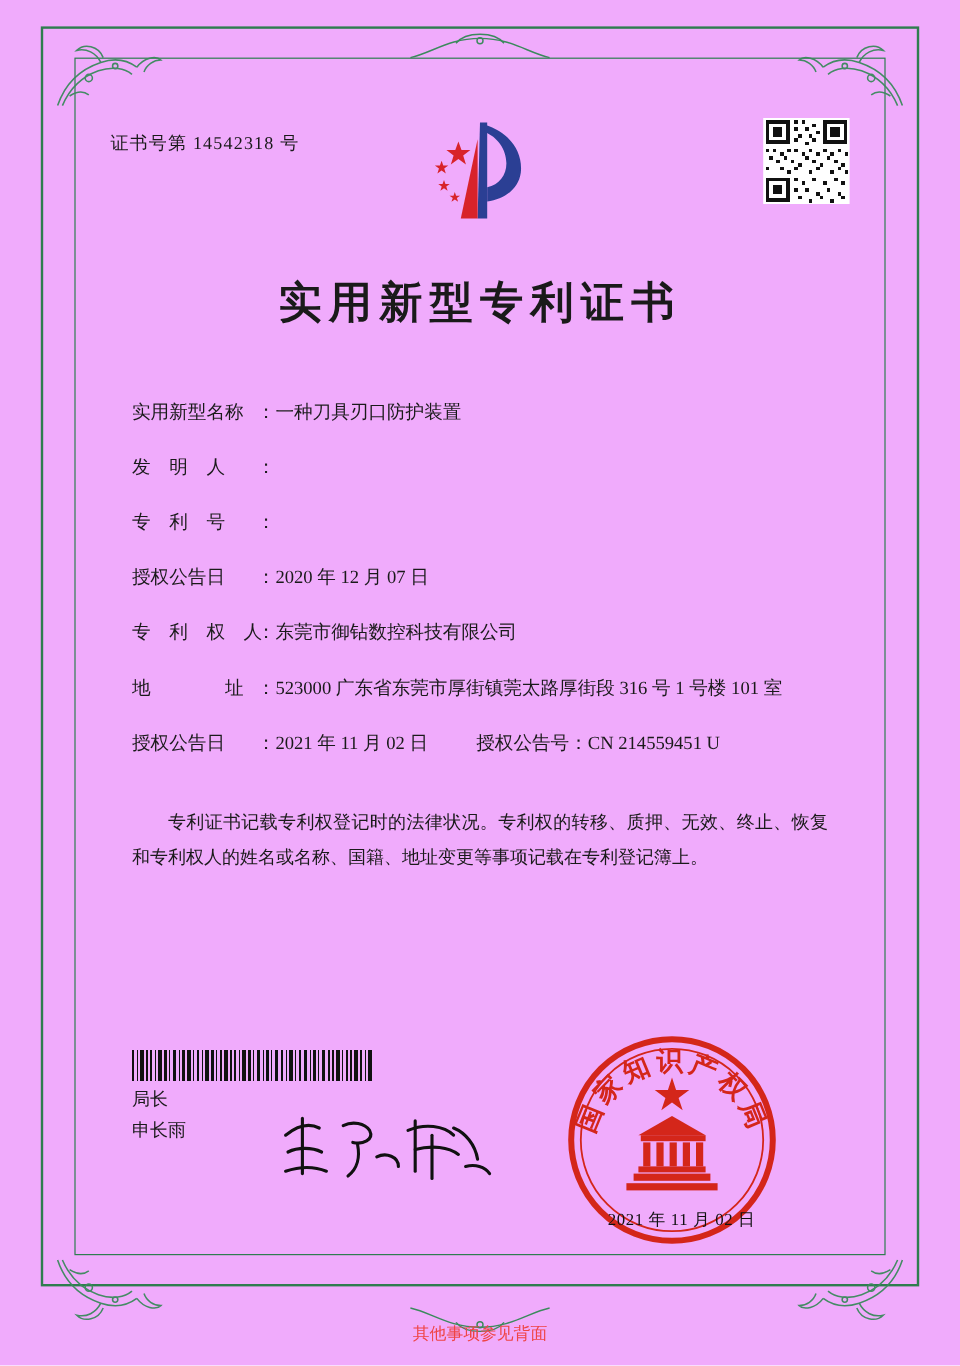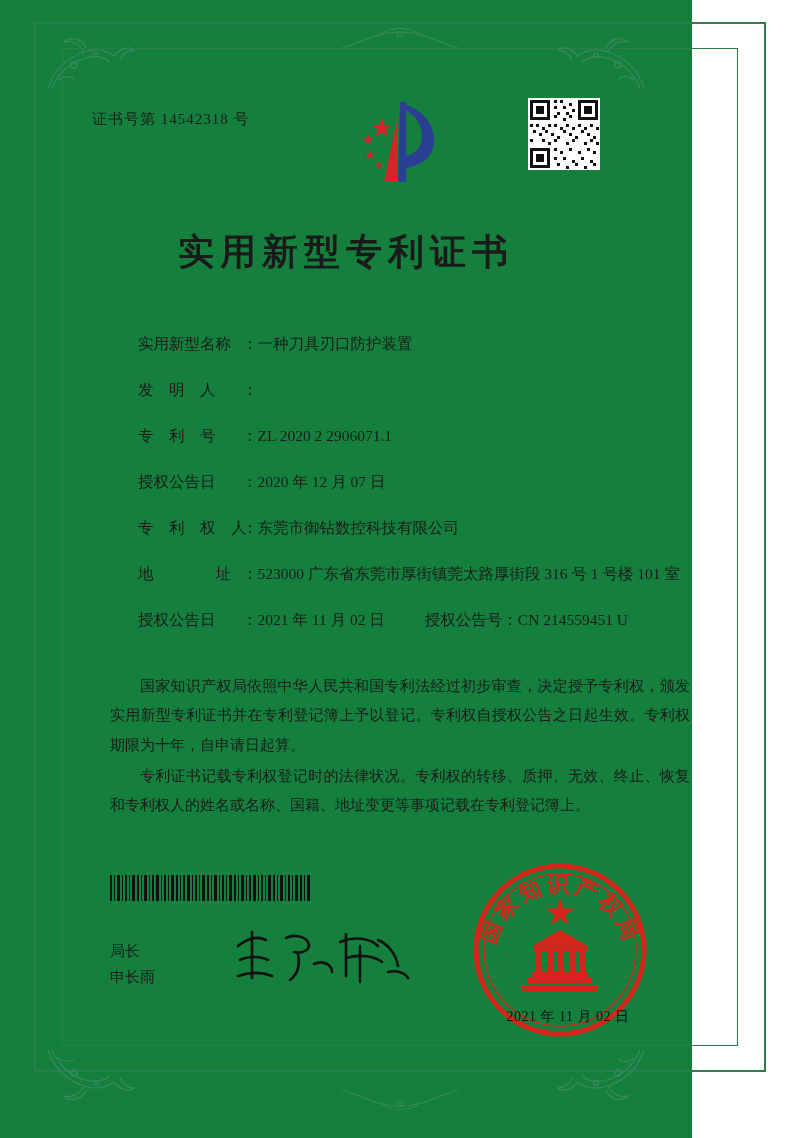--- a/index.html
+++ b/index.html
@@ -13,23 +13,23 @@
     font-family: "Liberation Serif", serif;
     color: #1a1a1a;
     position: relative;
     overflow: hidden;
   }
 
   
   .page {
     position: absolute;
     left: 0; top: 0;
-    width: 692px;
+    width: 800px;
     height: 1138px;
-    background: #15803d;
+    background: #f0abfc;
   }
 
   
   .border-outer {
     position: absolute;
     left: 34px; top: 22px;
     width: 732px; height: 1050px;
     border: 2px solid #2e7d4f;
     box-sizing: border-box;
   }
@@ -103,21 +103,20 @@
     position: absolute;
     left: 110px; top: 332px;
     width: 590px;
     font-size: 15.5px;
     line-height: 1.55;
   }
   .field-row {
     display: flex;
     align-items: flex-start;
     margin-bottom: 22px;
-    margin-left: 28px;
   }
   .field-label {
     width: 104px;
     flex: 0 0 104px;
     letter-spacing: 0px;
     white-space: nowrap;
   }
   .field-colon {
     flex: 0 0 10px;
   }
@@ -150,21 +149,21 @@
   .barcode {
     position: absolute;
     left: 110px; top: 875px;
     width: 200px; height: 26px;
   }
   .barcode svg { display:block; }
 
   
   .sign-label {
     position: absolute;
-    left: 110px; top: 938px;
+    left: 110px; top: 904px;
     font-size: 15px;
     line-height: 1.75;
   }
   .signature {
     position: absolute;
     left: 228px; top: 920px;
     width: 190px; height: 72px;
     color: #111;
   }
   .signature svg { display:block; }
@@ -191,21 +190,21 @@
     position: absolute;
     left: 0; right: 0; top: 1058px;
     text-align: center;
     font-size: 14px;
   }
   .footnote {
     position: absolute;
     left: 0; right: 0; top: 1103px;
     text-align: center;
     font-size: 14px;
-    color: #15803d;
+    color: #ef4444;
   }
 </style>
 </head>
 <body>
 
 <div class="page">
 
   <div class="border-outer"></div>
   <div class="border-inner"></div>
 
@@ -378,21 +377,20 @@
     </div>
 
     <div class="field-row">
       <div class="field-label">发　明　人</div>
       <div class="field-colon">：</div>
     </div>
 
     <div class="field-row">
       <div class="field-label">专　利　号</div>
       <div class="field-colon">：</div>
-      <div class="field-value">ZL 2020 2 2906071.1</div>
     </div>
 
     <div class="field-row">
       <div class="field-label">授权公告日</div>
       <div class="field-colon">：</div>
       <div class="field-value">2020 年 12 月 07 日</div>
     </div>
 
     <div class="field-row">
       <div class="field-label">专　利　权　人</div>
@@ -413,21 +411,20 @@
       <div class="pair2">
         <span class="pair-label">授权公告号</span>
         <span>：</span>
         <span>CN 214559451 U</span>
       </div>
     </div>
 
   </div>
 
   <div class="body-text">
-    <p>国家知识产权局依照中华人民共和国专利法经过初步审查，决定授予专利权，颁发实用新型专利证书并在专利登记簿上予以登记。专利权自授权公告之日起生效。专利权期限为十年，自申请日起算。</p>
     <p>专利证书记载专利权登记时的法律状况。专利权的转移、质押、无效、终止、恢复和专利权人的姓名或名称、国籍、地址变更等事项记载在专利登记簿上。</p>
   </div>
 
   <div class="barcode">
     <svg viewBox="0 0 200 26" shape-rendering="crispEdges">
       <g fill="#111">
         <rect x="0" y="0" width="2" height="26"></rect>
           <rect x="4" y="0" width="1" height="26"></rect>
         <rect x="7" y="0" width="3" height="26"></rect>
           <rect x="12" y="0" width="1" height="26"></rect>

